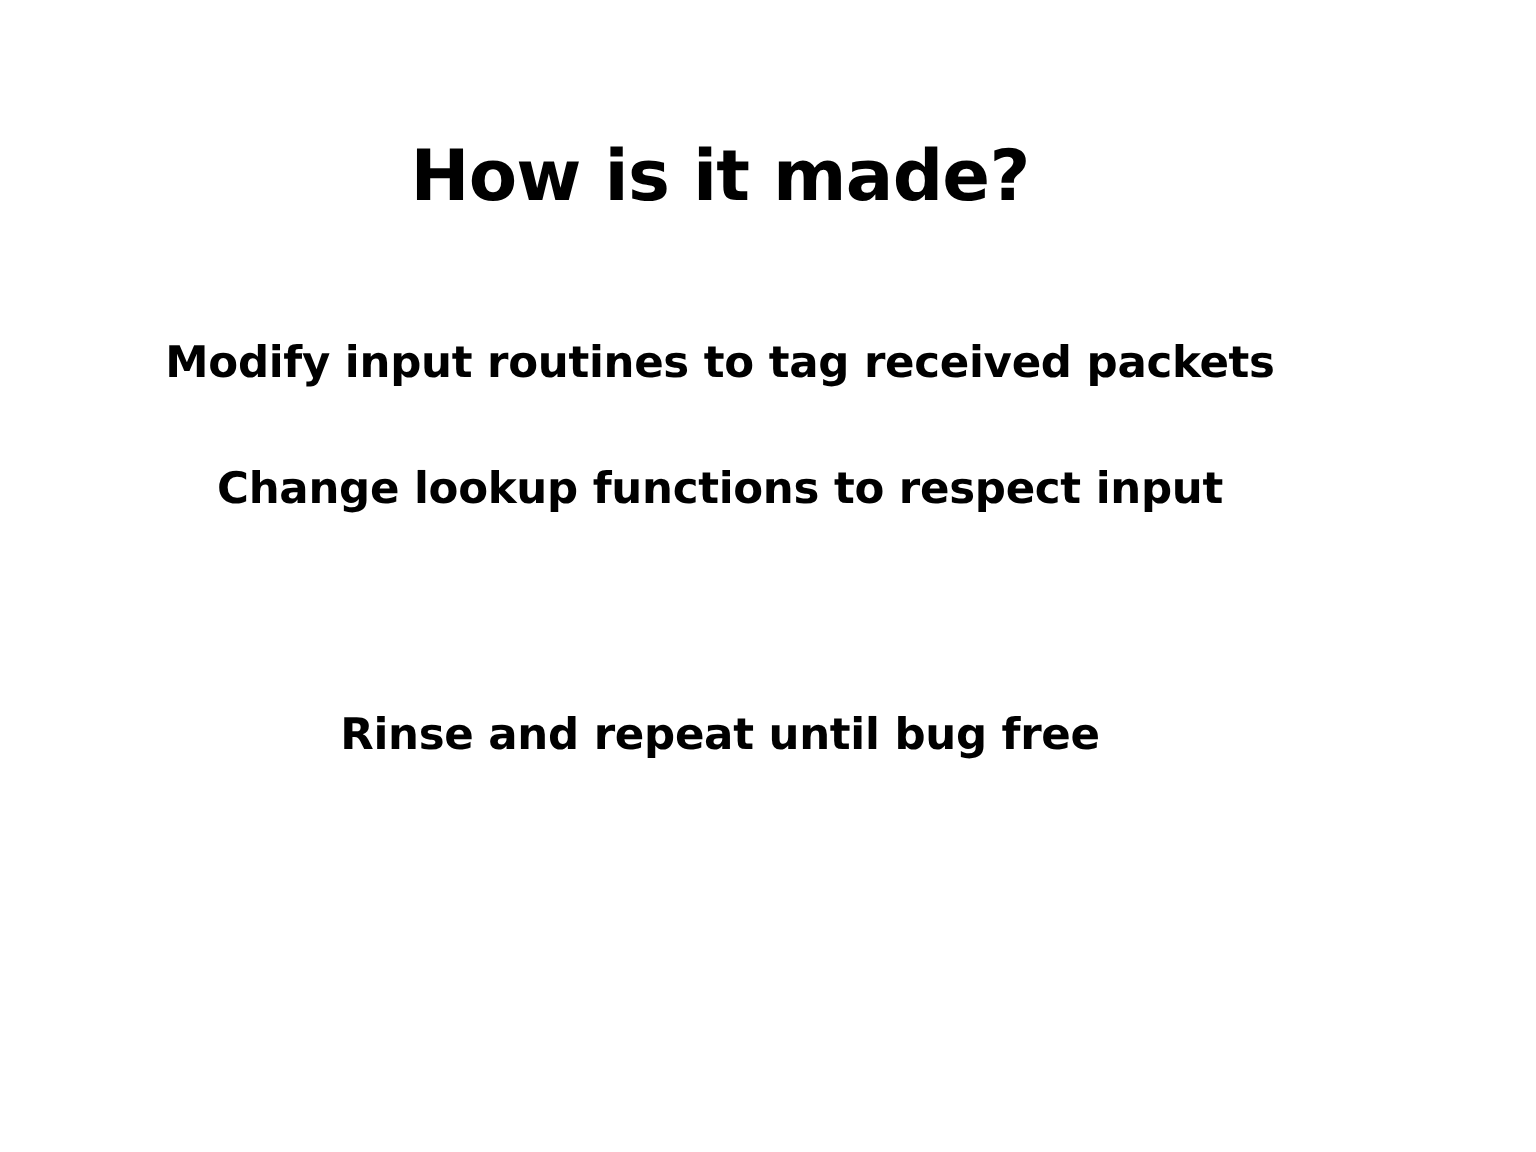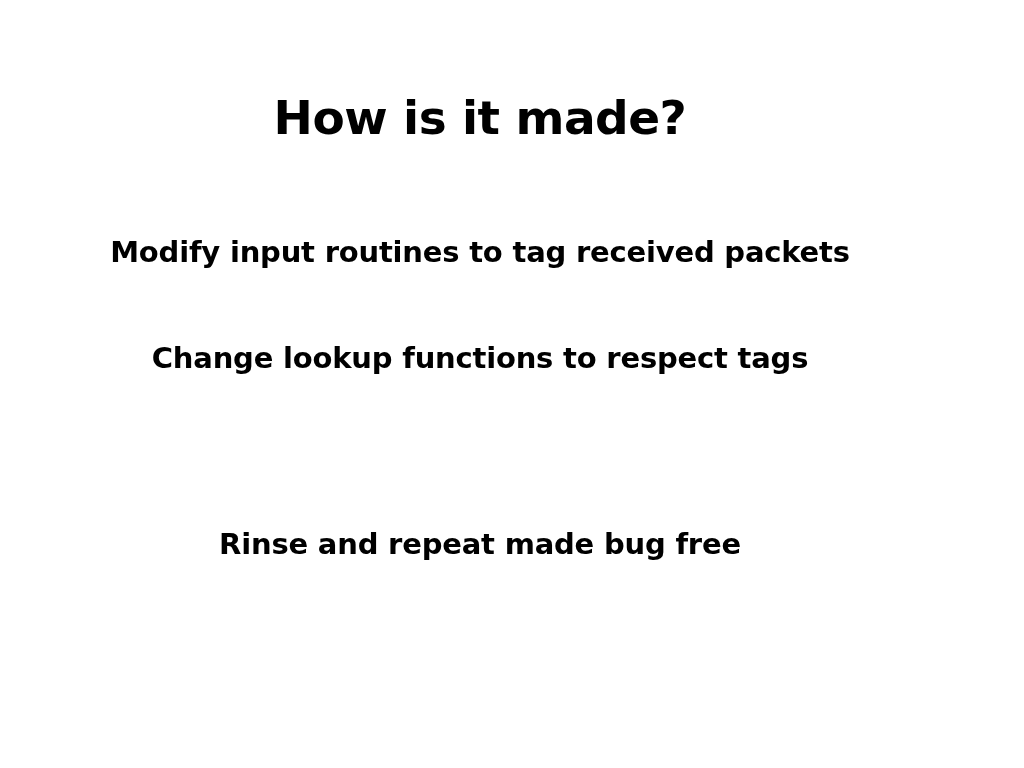--- a/index.html
+++ b/index.html
@@ -37,43 +37,43 @@
     display: flex;
     flex-direction: column;
     align-items: center;
   }
   .bullet {
     font-size: 29px;
     font-weight: bold;
     line-height: 1.38;
     text-align: center;
     letter-spacing: -0.2px;
-    margin: 13px;
+    margin: 2px;
     padding: 0;
     width: 100%;
   }
   .spacer {
     height: 40px;
   }
 </style>
 </head>
 <body>
 
 <div class="slide">
 
   <h1 class="slide-title">How is it made?</h1>
 
   <div class="body-block">
 
     <p class="bullet">Modify input routines to tag received packets</p>
     <div class="spacer"></div>
 
-    <p class="bullet">Change lookup functions to respect tags</p>
+    <p class="bullet">Change lookup functions to respect input</p>
     <div class="spacer"></div>
 
     <div class="spacer"></div>
 
     <div class="spacer"></div>
 
-    <p class="bullet">Rinse and repeat made bug free</p>
+    <p class="bullet">Rinse and repeat until bug free</p>
 
   </div>
 </div>
 
 </body></html>

